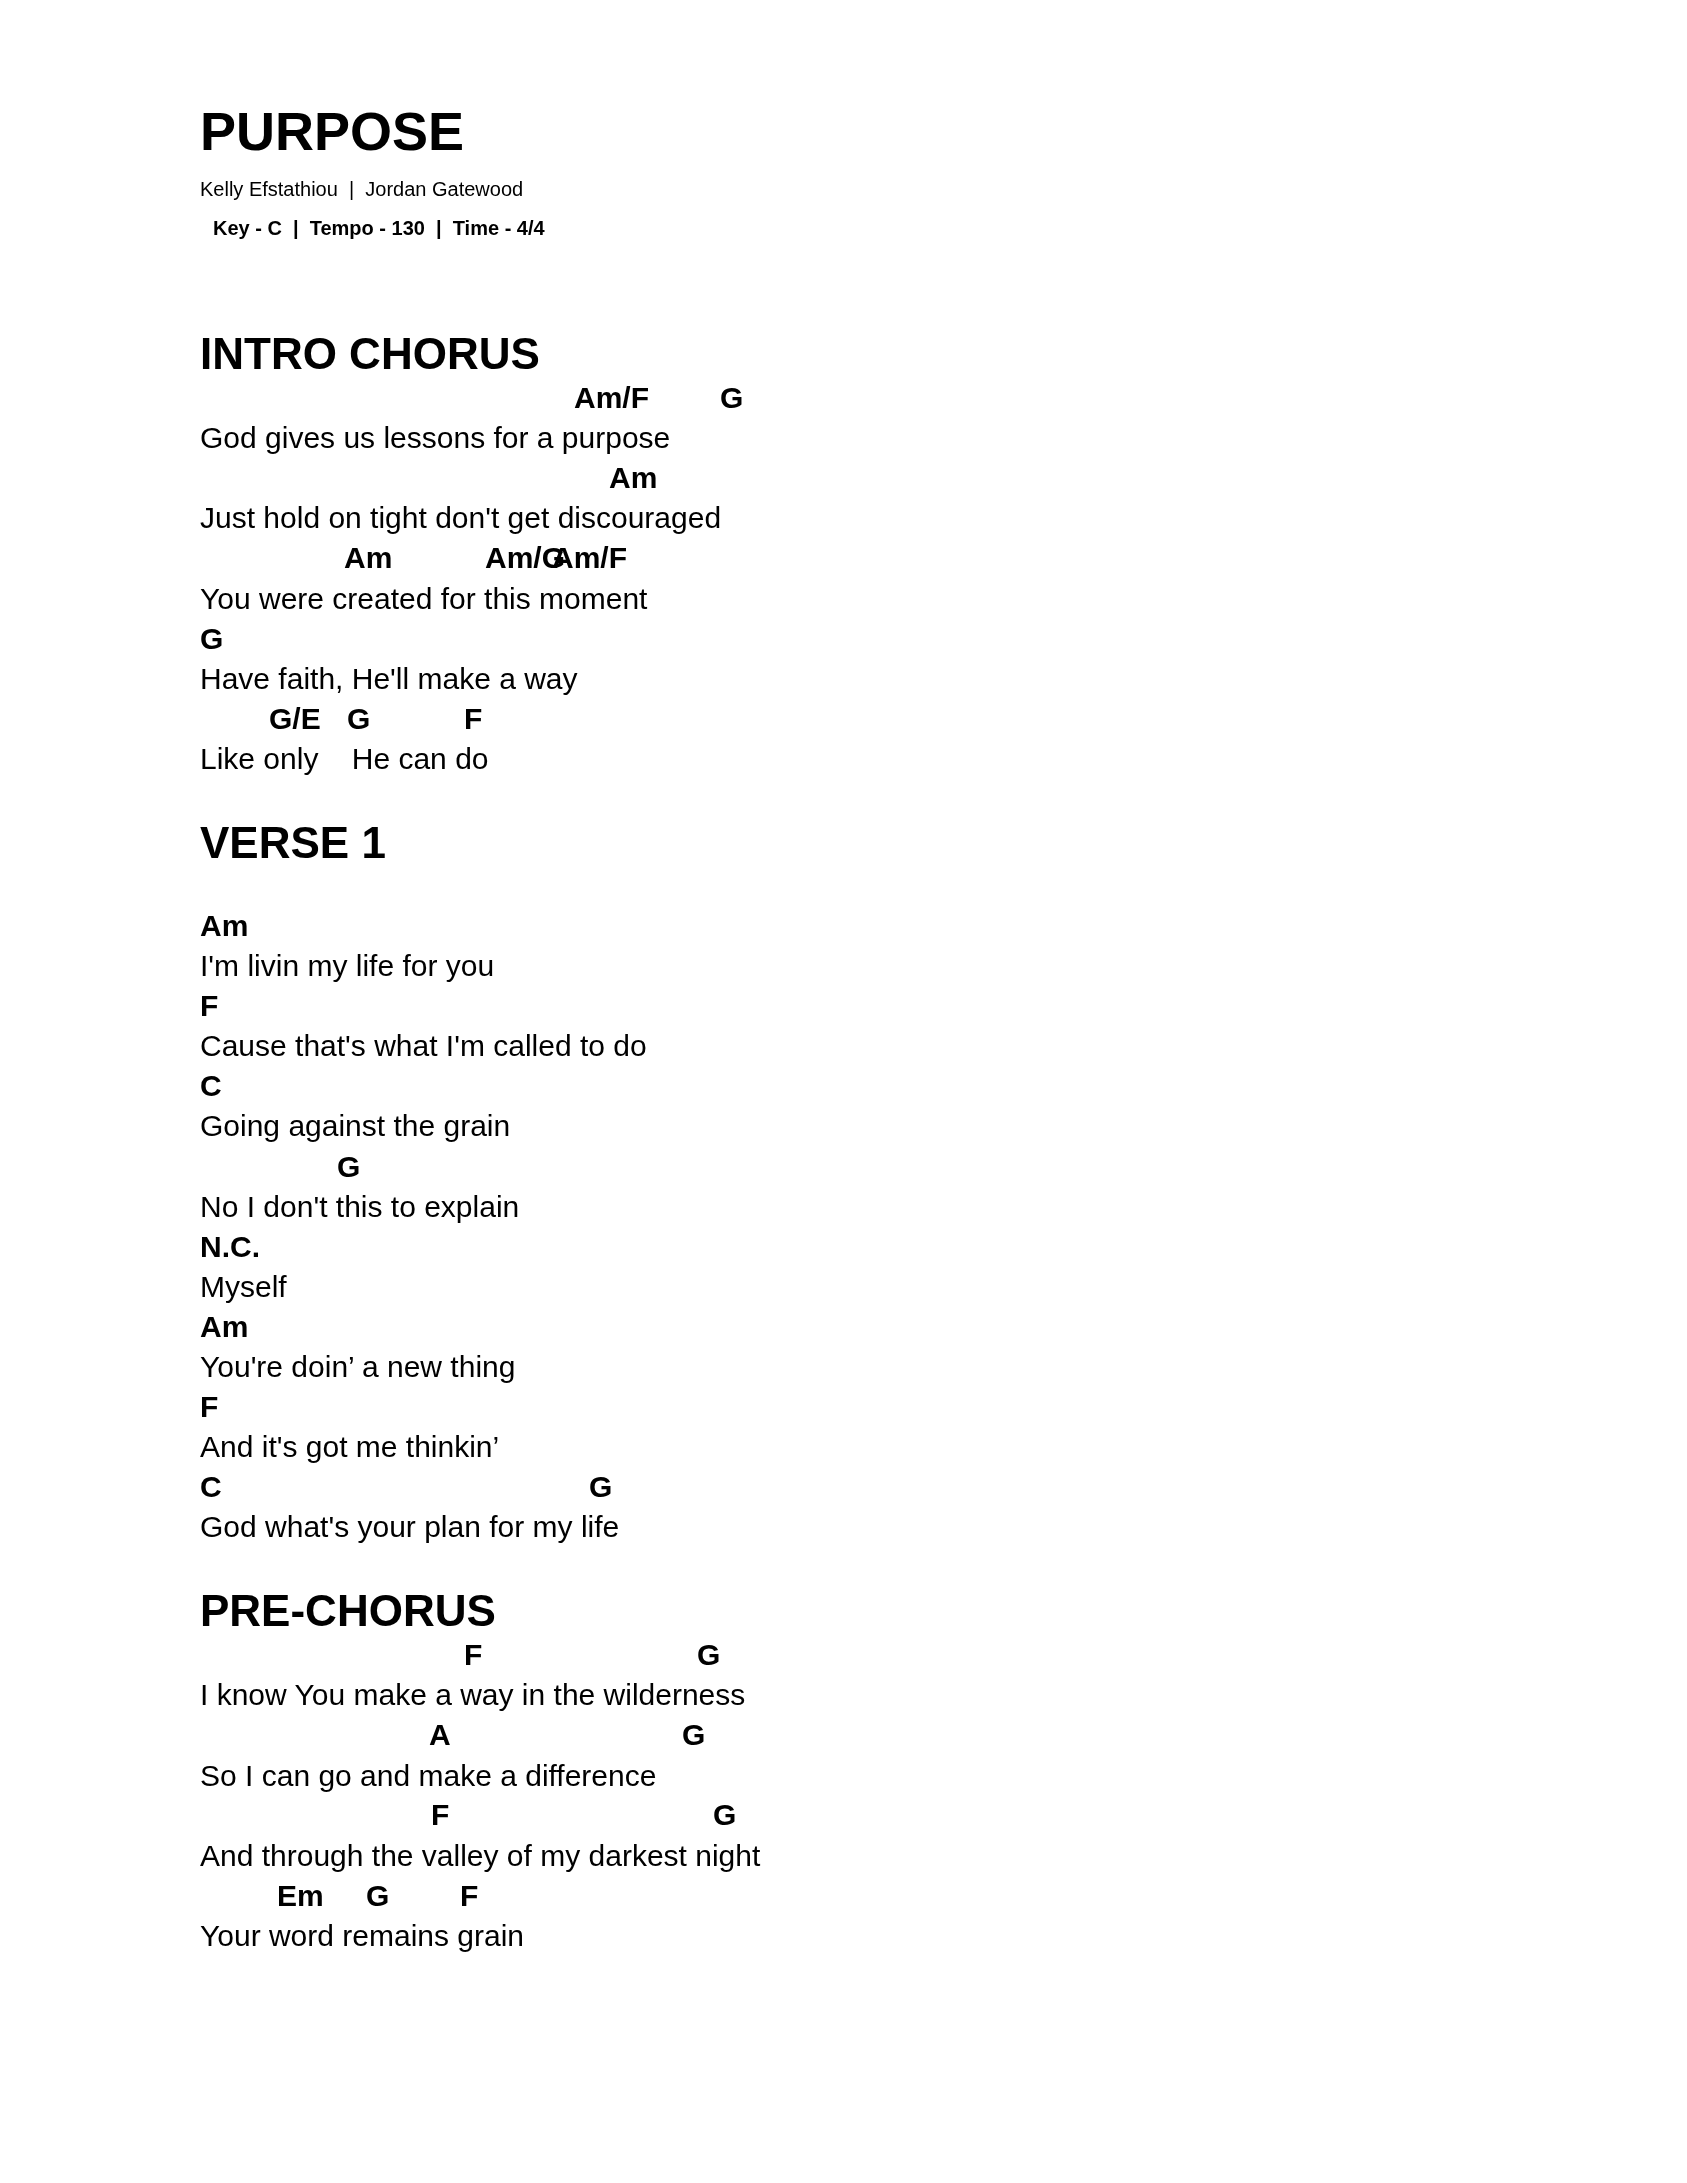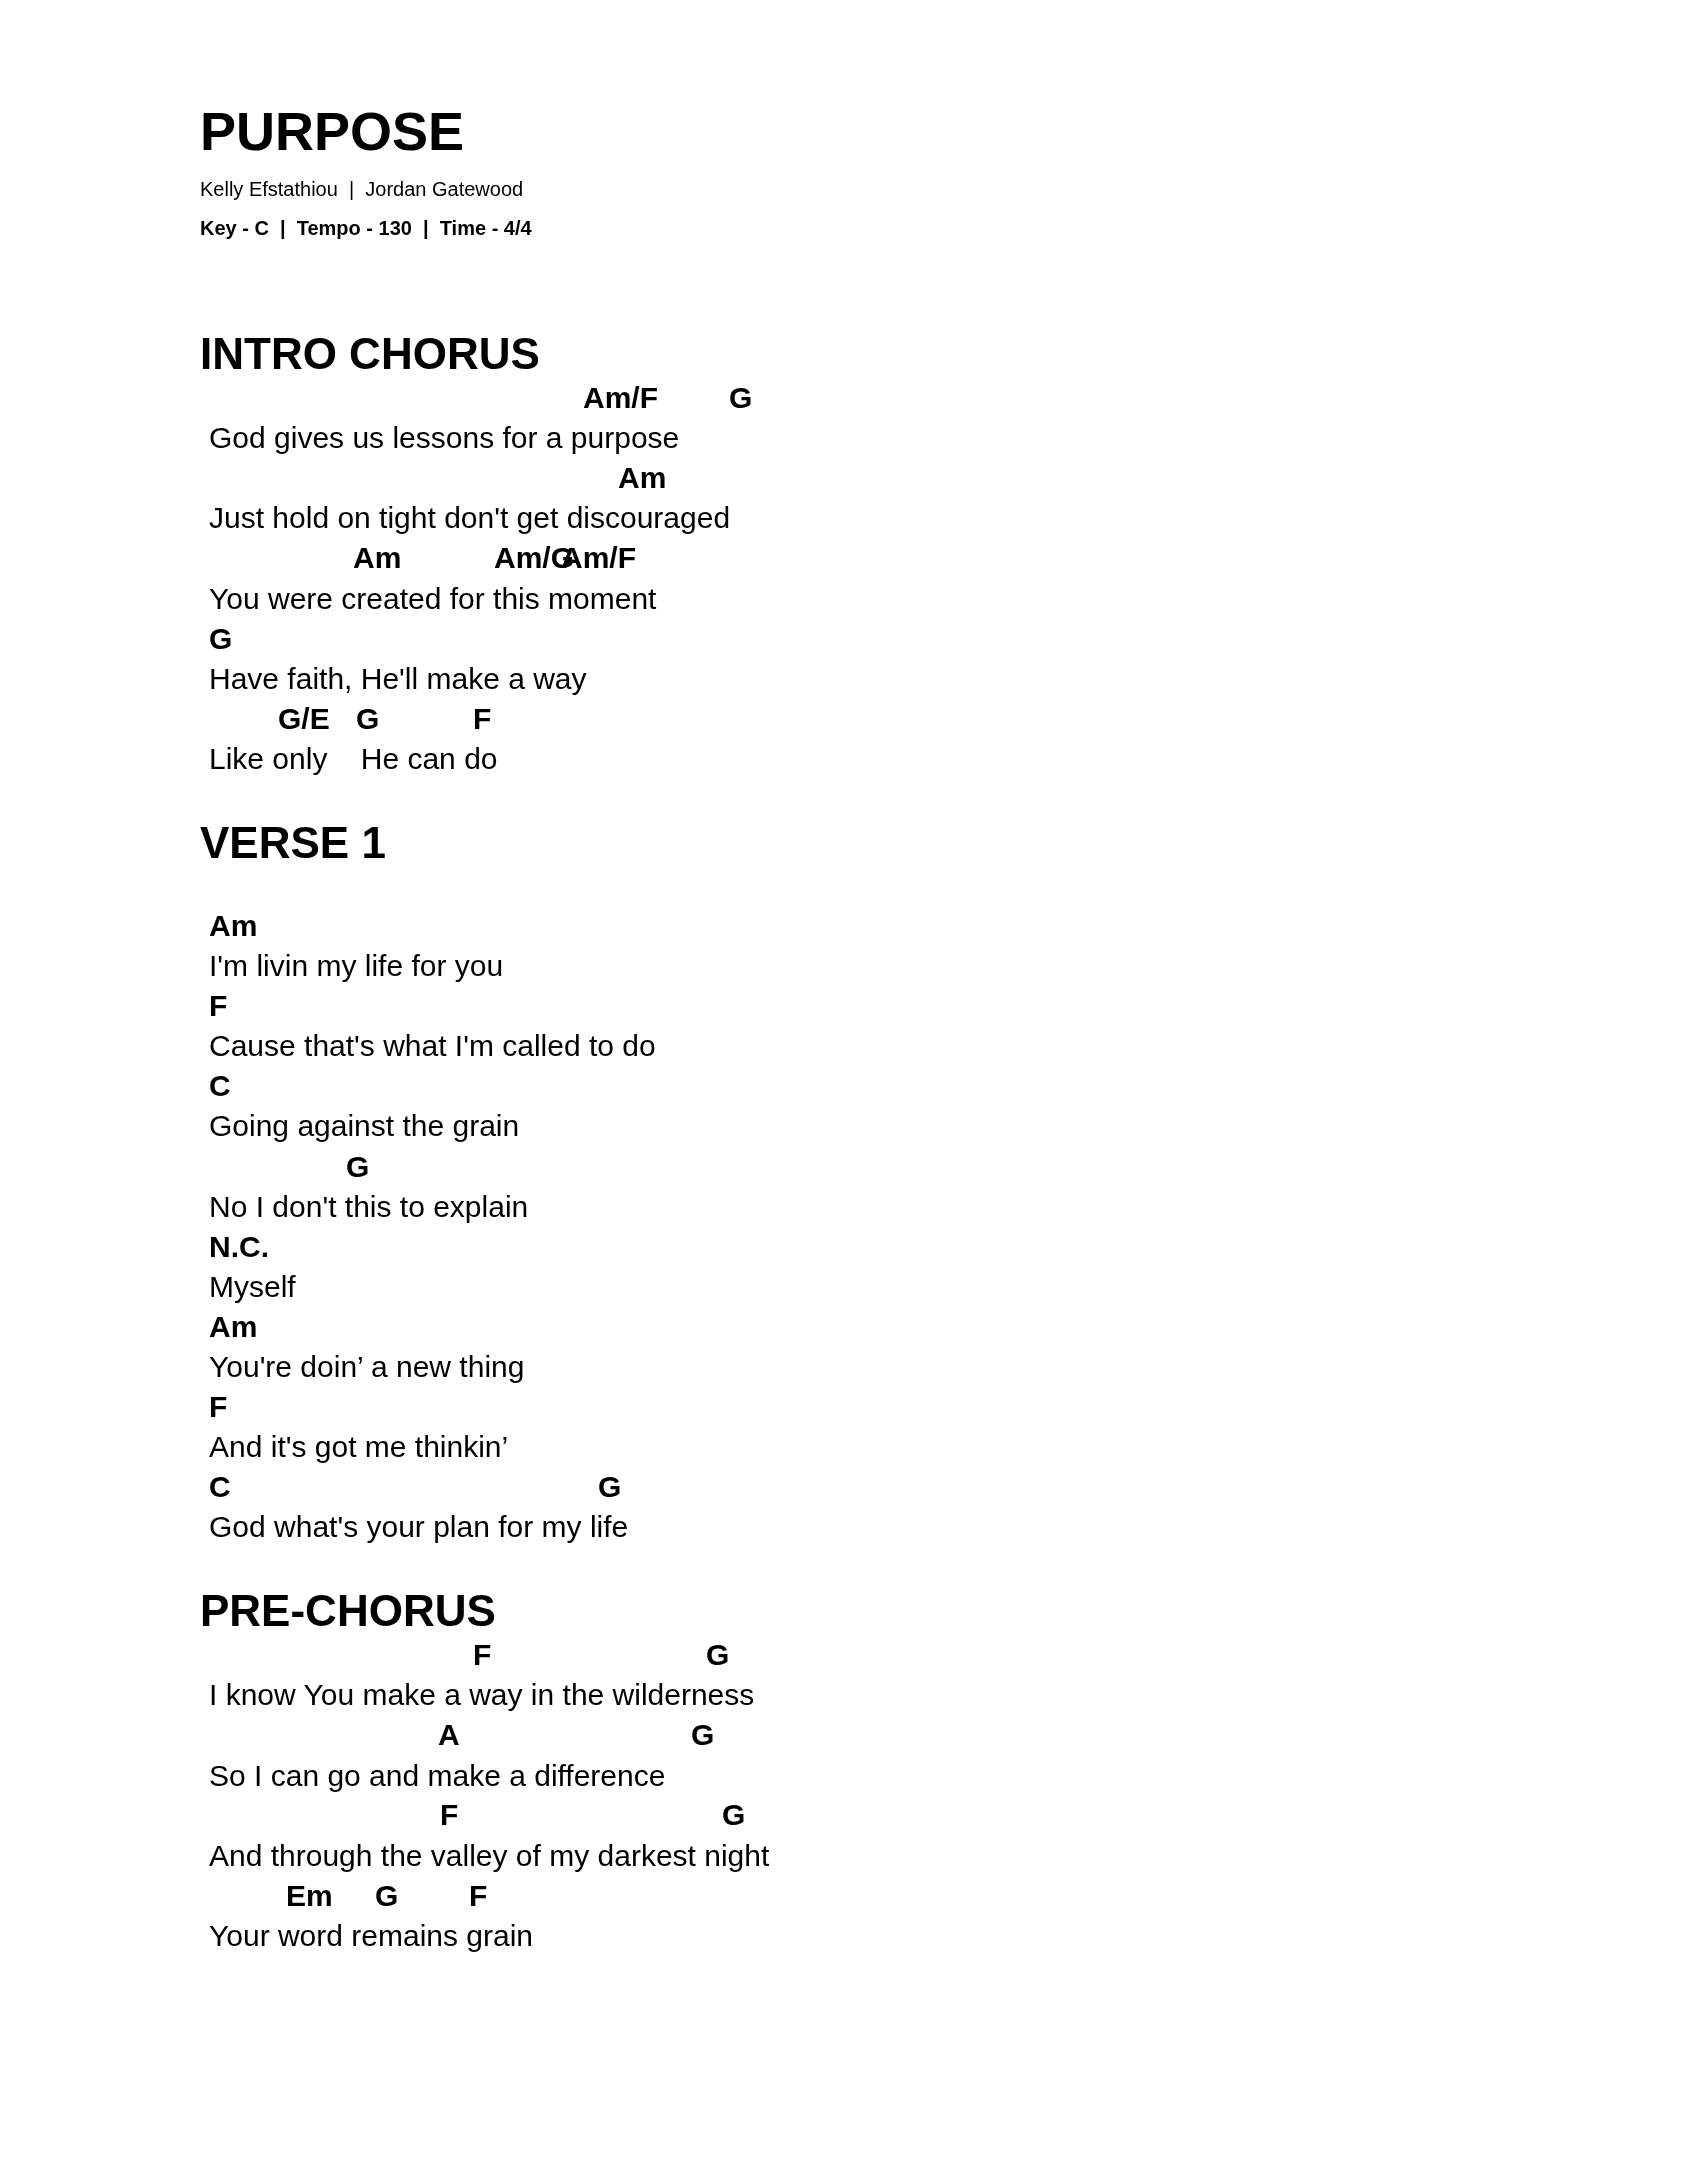--- a/index.html
+++ b/index.html
@@ -3,31 +3,31 @@
 <meta charset="utf-8">
 <style>
   html, body { margin: 0; padding: 0; background: #ffffff; }
   body { width: 1687px; height: 2183px; position: relative; overflow: hidden;
          font-family: "Liberation Sans", "DejaVu Sans", sans-serif; color: #000000; }
   .abs { position: absolute; white-space: pre; }
   .title { font-size: 54px; line-height: 61px; font-weight: bold; }
   .meta { font-size: 20px; line-height: 33px; }
   .meta.bold { font-weight: bold; }
   .heading { font-size: 44px; line-height: 38px; font-weight: bold; }
-  .line { position: absolute; left: 9px; width: 1323px; height: 33px; }
+  .line { position: absolute; left: 0; width: 1323px; height: 33px; }
   .chord { position: absolute; top: 0; font-size: 30px; line-height: 33px; font-weight: bold; white-space: pre; }
   .lyric { position: absolute; top: 0; left: 200px; font-size: 30px; line-height: 33px; white-space: pre; }
 </style>
 </head>
 <body>
 
 <div id="page">
   <div class="abs title" style="left:200px; top:101px;">PURPOSE</div>
   <div class="abs meta" style="left:200px; top:173px;">Kelly Efstathiou  |  Jordan Gatewood</div>
-  <div class="abs meta bold" style="left:200px; top:212px;">Key - C  |  Tempo - 130  |  Time - 4/4</div>
+  <div class="abs meta bold" style="left:213px; top:212px;">Key - C  |  Tempo - 130  |  Time - 4/4</div>
 
   <div id="sections">
       <div>
         <div class="abs heading" style="left: 200px; top: 335px;">INTRO CHORUS</div>
         <div class="line" style="top: 381px;">
           <span class="chord" style="left: 574px;">Am/F</span>
           <span class="chord" style="left: 720px;">G</span>
         </div>
         <div class="line" style="top: 421px;">
           <span class="lyric">God gives us lessons for a purpose</span>

